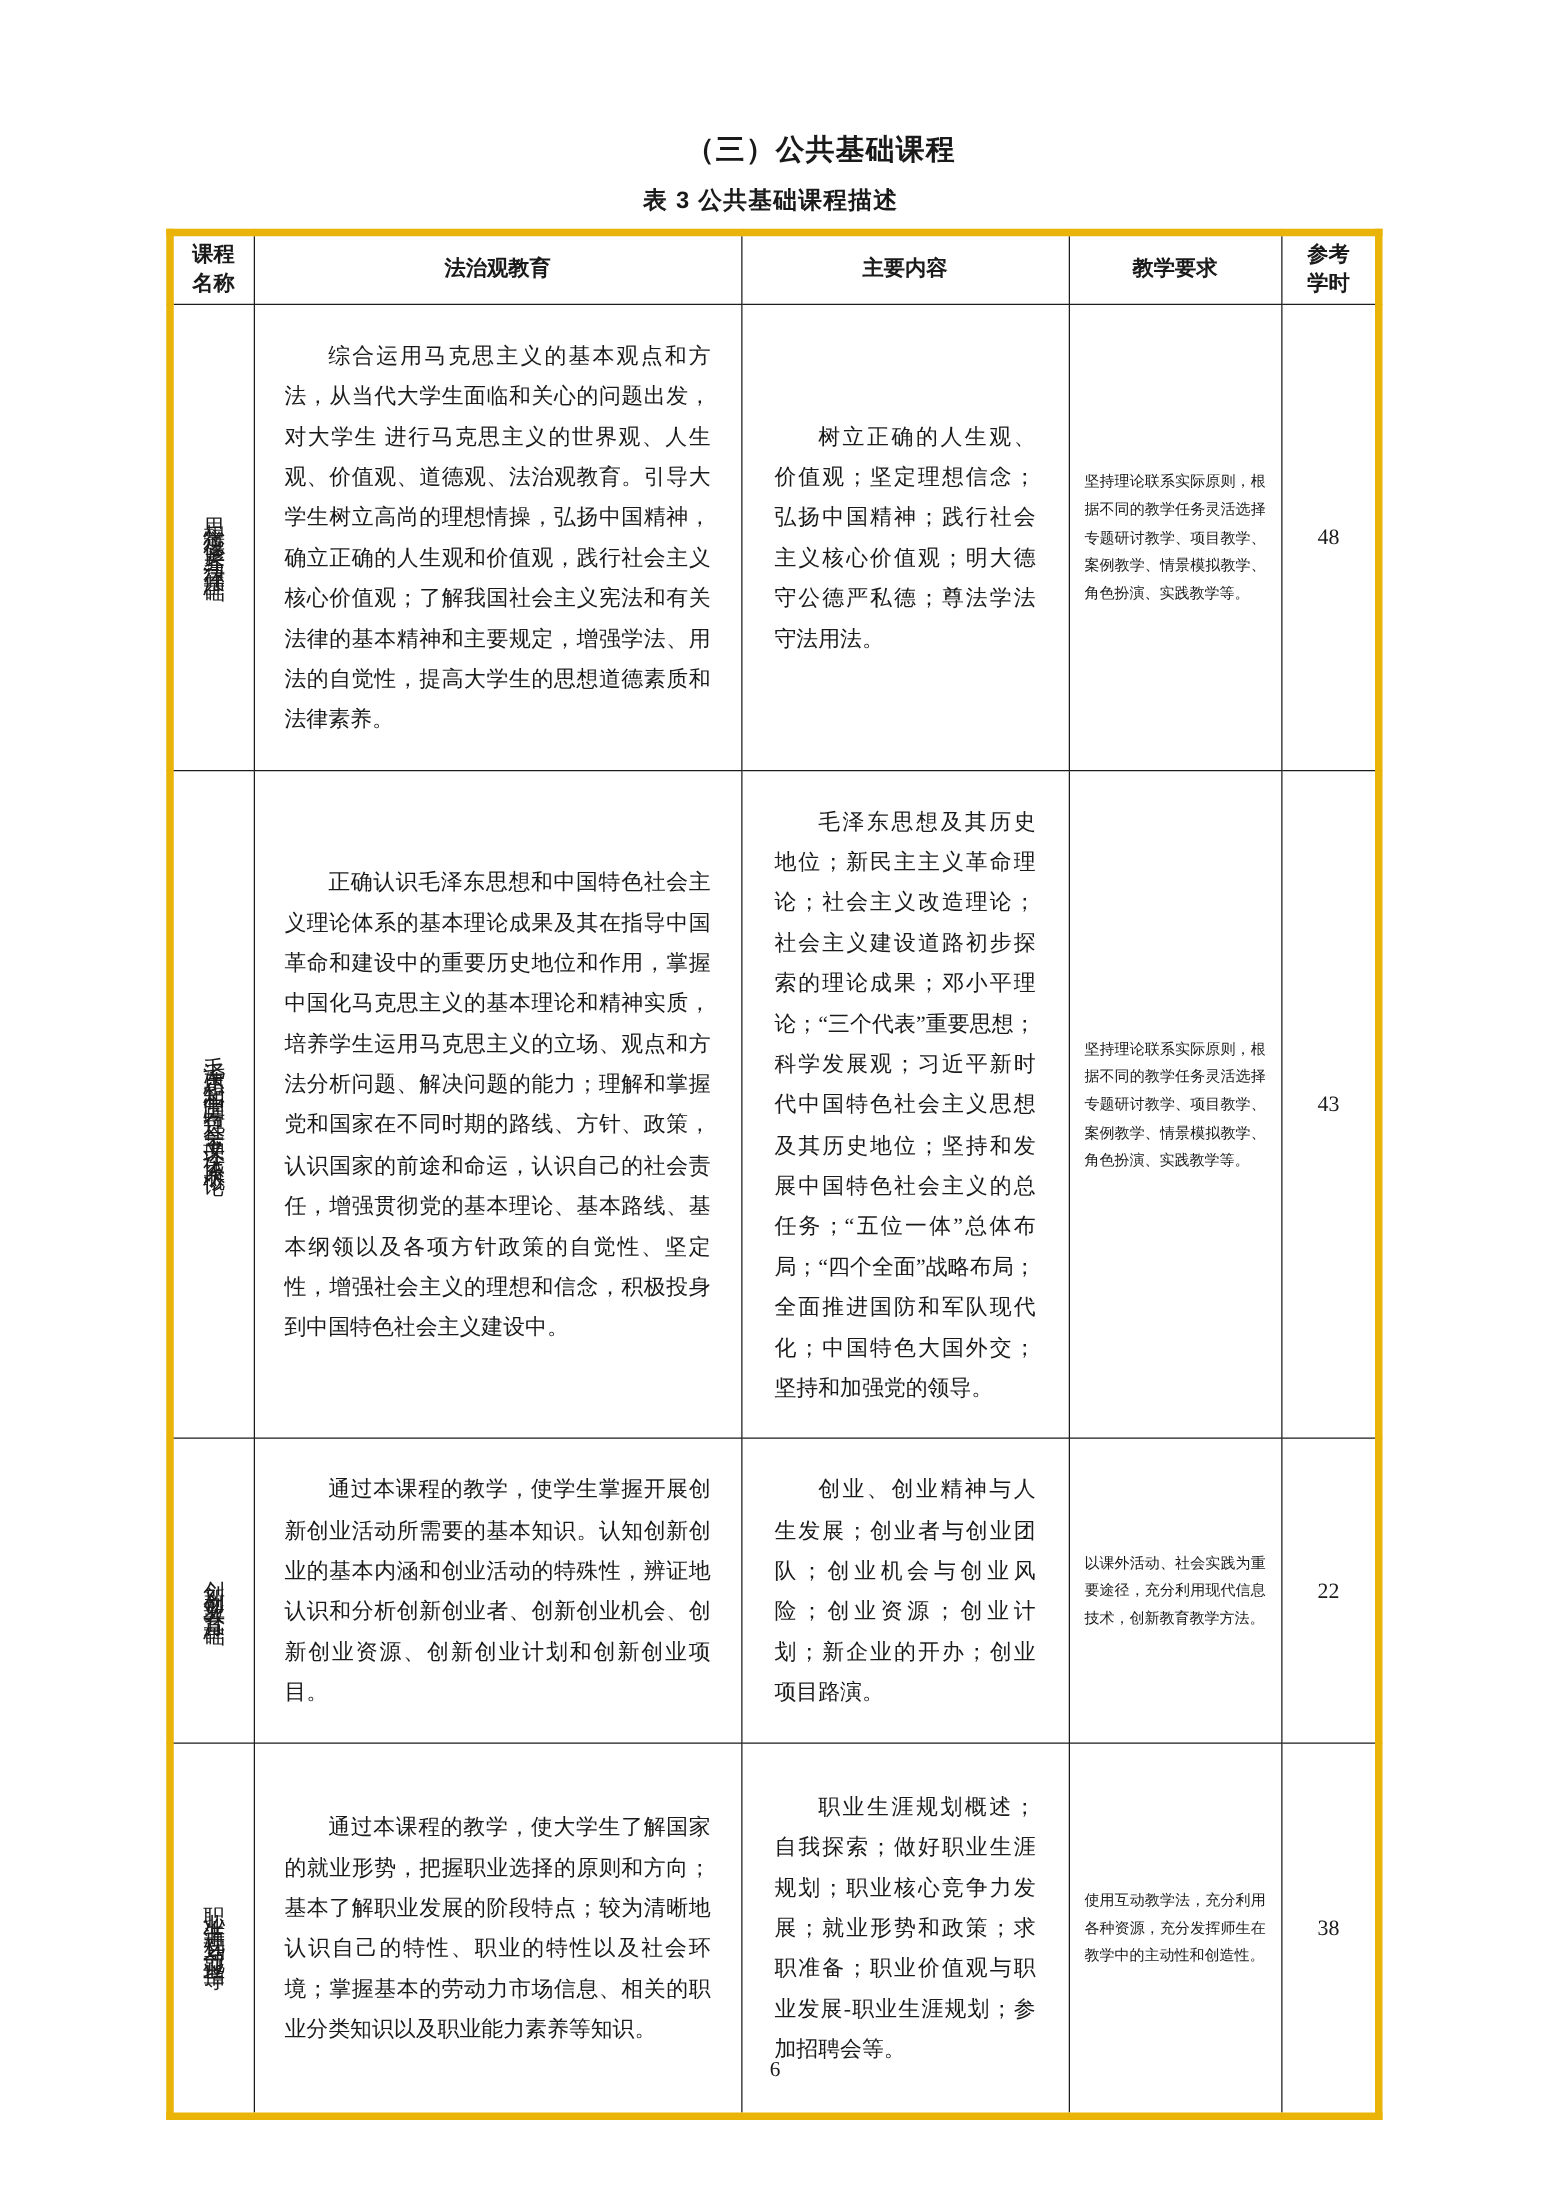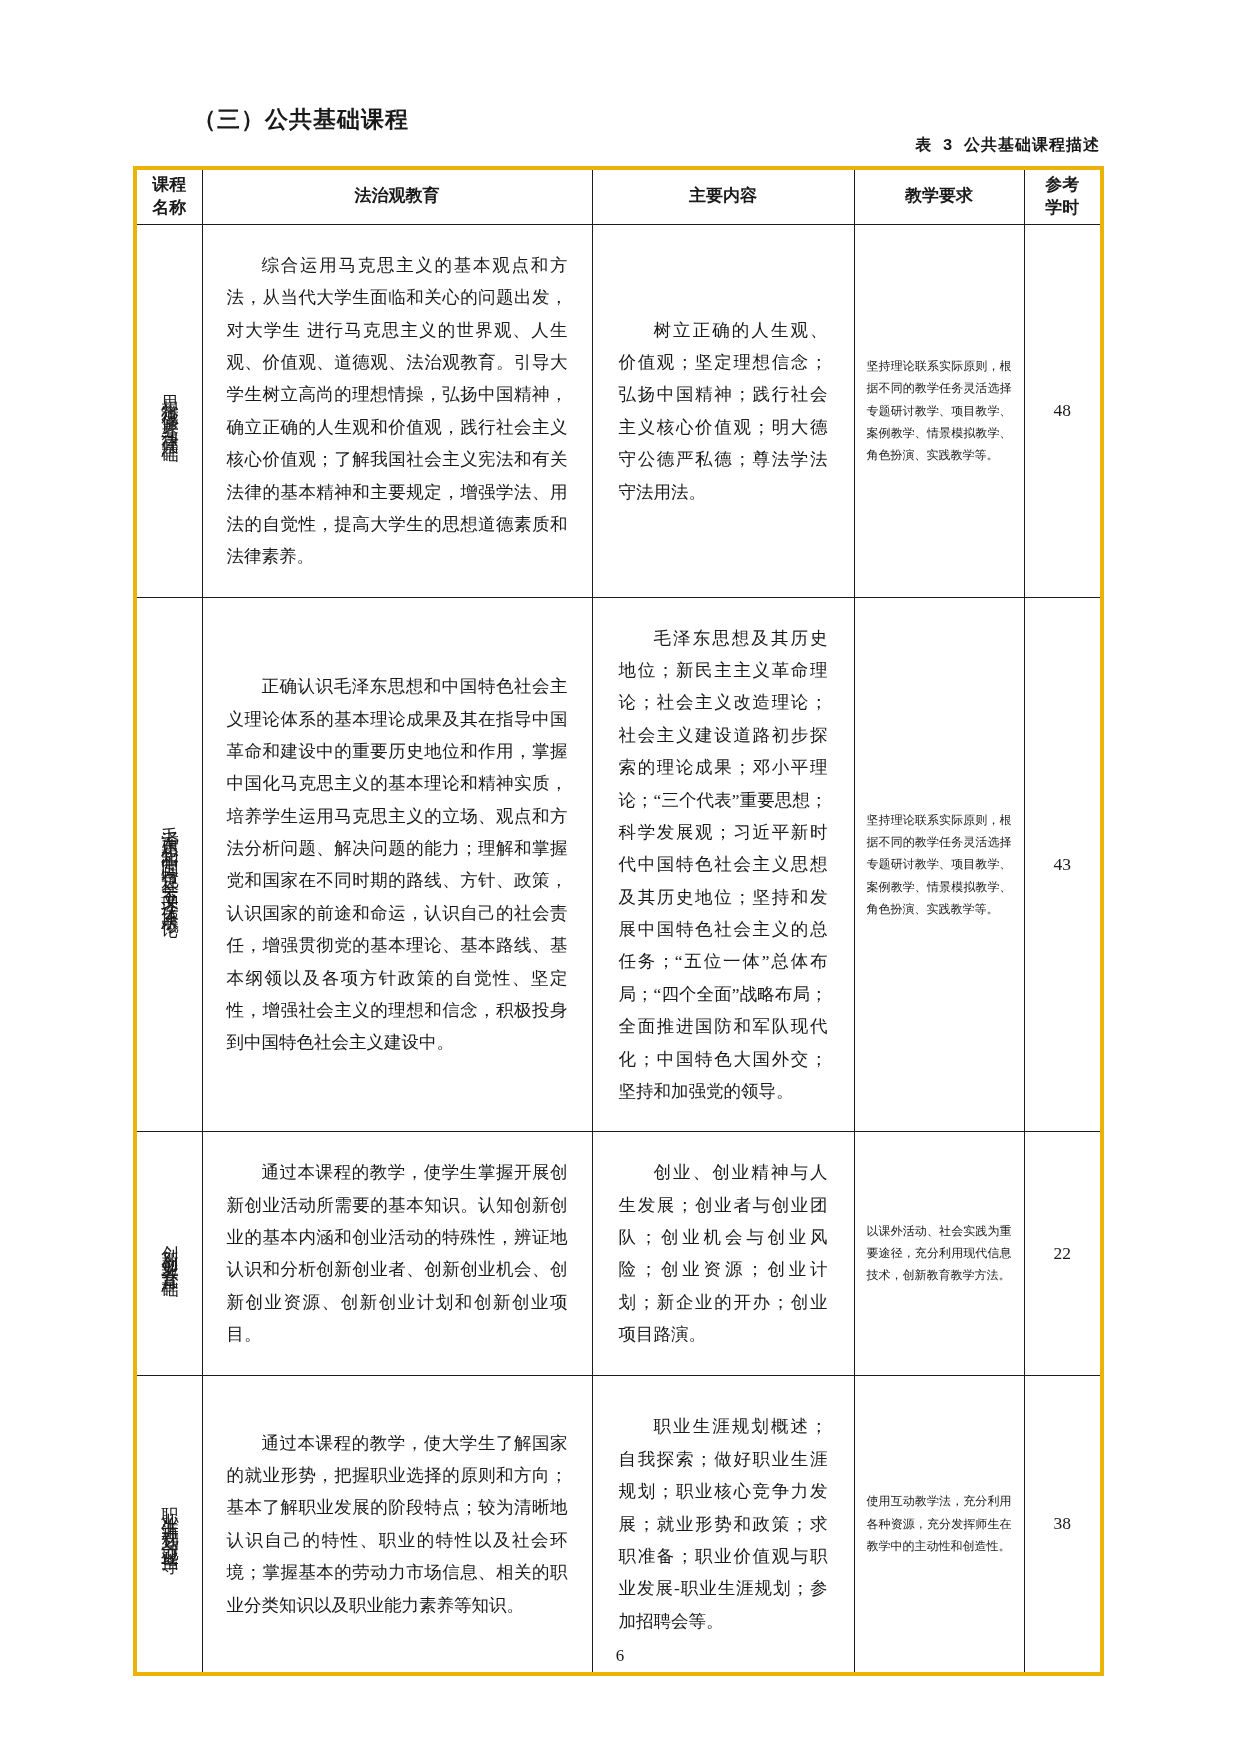--- a/index.html
+++ b/index.html
@@ -12,36 +12,37 @@
     overflow:hidden;
     box-sizing:border-box;
     padding:104px 120px 0 133px;
   }
   .section-heading{
     font-family:"Liberation Sans","DejaVu Sans",sans-serif;
     font-weight:bold;
     font-size:23px;
     letter-spacing:1px;
     padding-left:60px;
-    margin:0 0 0 0;
+    margin:0 0 12px 0;
+    text-align:center;
   }
   .table-caption{
-    font-family:Liberation Mono, monospace;
+    font-family:Liberation Sans, sans-serif;
     font-weight:bold;
-    font-size:16px;
-    text-align:right;
+    font-size:19px;
+    text-align:center;
     width:967px;
     margin:0 0 10px 0;
     letter-spacing:1px;
   }
   table.course-table{
     border-collapse:collapse;
     table-layout:fixed;
     width:967px;
-    border:4px solid #eab308;
+    border:6px solid #eab308;
   }
   .course-table th,.course-table td{
     border:1px solid #1c1c1c;
     vertical-align:middle;
     box-sizing:border-box;
   }
   .course-table th{
     font-family:"Liberation Sans","DejaVu Sans",sans-serif;
     font-weight:bold;
     font-size:17px;

